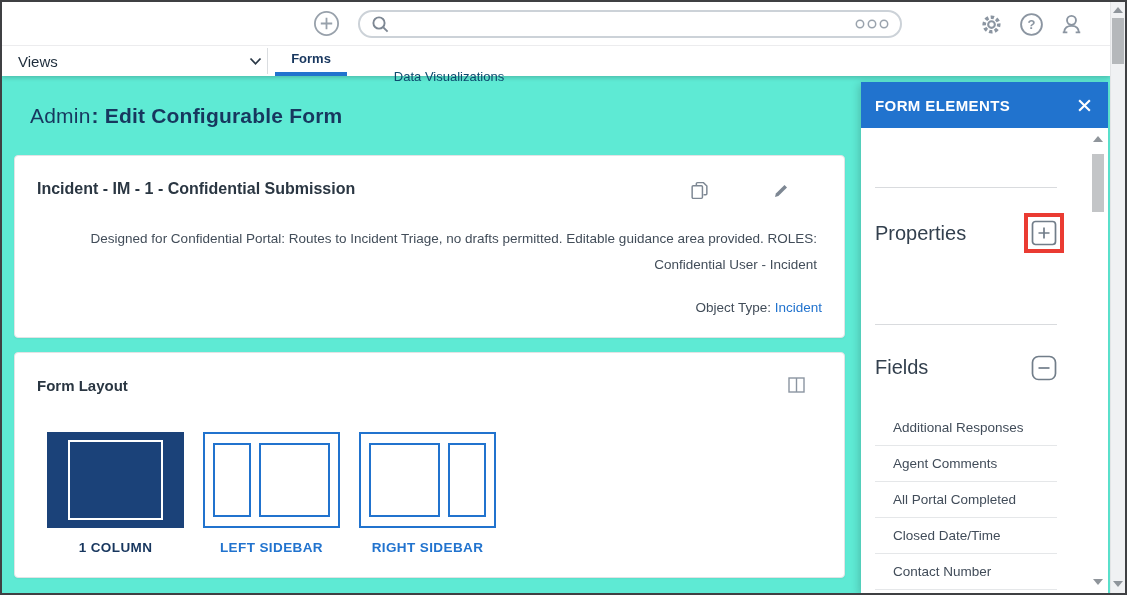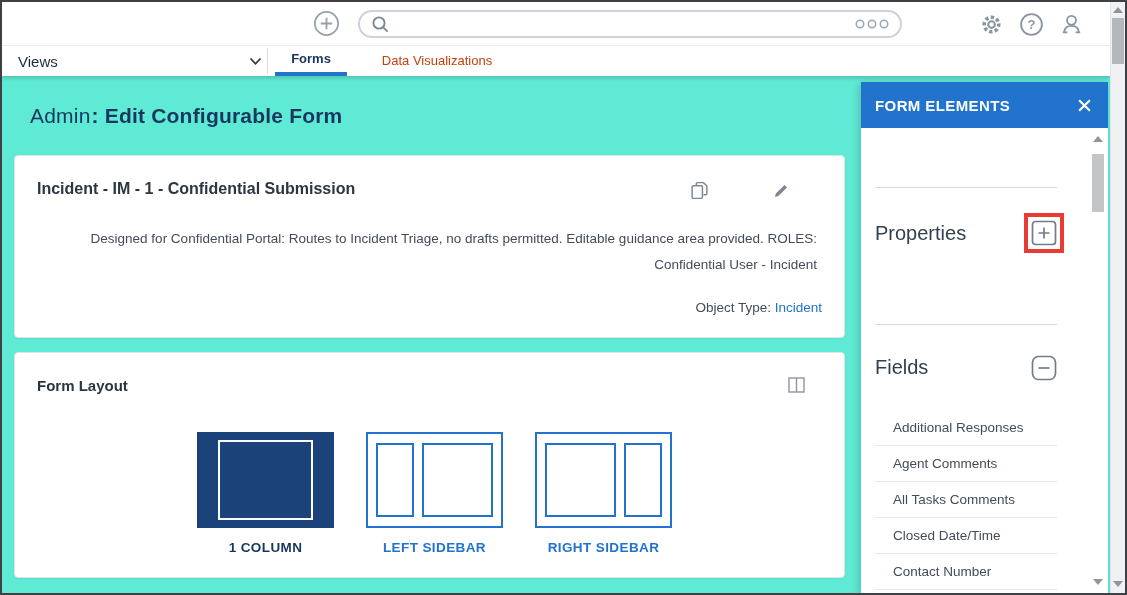--- a/index.html
+++ b/index.html
@@ -25,21 +25,21 @@
   
   .tabbar { position:absolute; left:0; top:44px; right:15px; height:30px; background:#fff;
             box-shadow:0 2px 4px rgba(0,0,0,0.18); z-index:3; }
   .views { position:absolute; left:16px; top:0; height:100%; width:244px; display:flex;
            align-items:center; justify-content:space-between; cursor:pointer;
            font-size:15px; color:#1d2c3b; }
   .vdiv { position:absolute; left:265px; top:2px; bottom:2px; width:1px; background:#dadde0; }
   .tab { position:absolute; top:0; height:30px; font-size:13px; cursor:pointer; text-align:center; }
   .tab-forms { left:273px; width:72px; line-height:26px; font-weight:bold; color:#17365e;
                border-bottom:4px solid #2173ce; }
-  .tab-dv { left:370px; width:130px; line-height:30px; color:#c2410c; }
+  .tab-dv { left:382px; width:130px; line-height:30px; color:#0c4a6e;margin-top:16px; }
 
   
   .main { position:absolute; left:0; top:74px; right:15px; bottom:0; background:#5eead4;
           z-index:1; overflow:hidden; }
   .page-title { margin:25px 0 0 28px; font-size:21px; line-height:30px; color:#17375e;
                 font-weight:normal; letter-spacing:0.2px; }
   .page-title .t-colon { font-weight:bold; padding:0 6px 0 1px; }
   .page-title .t-bold { font-weight:bold; }
 
   .card { margin-left:12px; width:831px; background:#fff; border:1px solid #e2e3e5;
@@ -48,21 +48,21 @@
   .card-head { display:flex; justify-content:space-between; align-items:flex-start; }
   .card-form h2 { font-size:16px; color:#2a3642; margin-top:2px; font-weight:bold; }
   .card-actions { display:flex; gap:62px; margin:2px 32px 0 0; }
   .desc { margin-top:25px; font-size:13.5px; color:#424d59; line-height:26px; max-width:780px; }
   .objtype { margin-top:22px; font-size:13.5px; color:#424d59; }
   .objtype a { color:#2173ce; text-decoration:none; cursor:pointer; }
 
   .card-layout { margin-top:14px; height:226px; padding:22px 22px 0; }
   .card-layout h2 { font-size:15px; color:#2a3642; font-weight:bold; margin-top:2px; }
   .cols-btn { margin:2px 17px 0 0; }
-  .layout-options { display:flex; gap:32px; margin:38px 0 0 10px;justify-content:center; }
+  .layout-options { display:flex; gap:19px; margin:38px 0 0 10px; }
   .option { cursor:pointer; }
   .box { width:137px; height:96px; }
   .box-selected { background:#1b4279; padding:8px 21px; }
   .box-selected .inner-white { border:2px solid #fff; width:100%; height:100%; }
   .box-outline { border:2px solid #2173ce; background:#fff; padding:9px 8px; display:flex; gap:8px; }
   .box-outline .r { border:2px solid #2173ce; height:100%; }
   .r.narrow { width:38px; } .r.wide { flex:1; }
   .opt-label { text-align:center; margin-top:12px; font-size:13.5px; font-weight:bold;
                letter-spacing:0.4px; color:#2173ce; }
   .option.selected .opt-label { color:#17365e; }
@@ -268,21 +268,21 @@
           <svg width="26" height="26" viewBox="0 0 26 26" fill="none" stroke="#717d89" stroke-width="1.7">
             <rect x="1.5" y="1.5" width="23" height="23" rx="6"></rect>
             <path d="M7.5 13 h11"></path>
           </svg>
         </button>
       </div>
 
       <ul class="field-list">
         <li>Additional Responses</li>
         <li>Agent Comments</li>
-        <li>All Tasks Comments</li>
+        <li>All Portal Completed</li>
         <li>Closed Date/Time</li>
         <li>Contact Number</li>
       </ul>
 
       <div class="panel-scroll">
         <div class="arr arr-up"></div>
         <div class="panel-thumb"></div>
         <div class="arr arr-down"></div>
       </div>
     </div>

